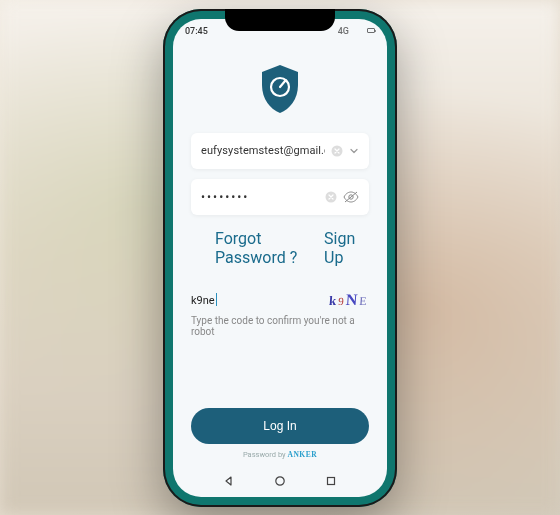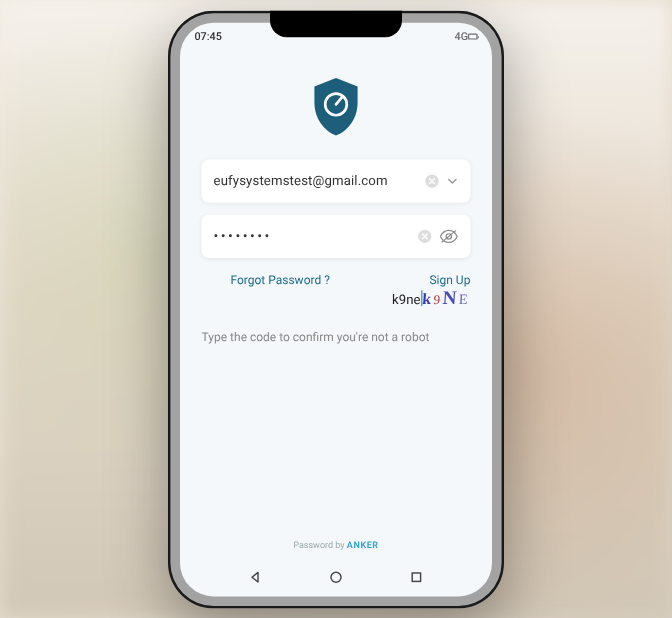--- a/index.html
+++ b/index.html
@@ -11,41 +11,41 @@
       display: flex; align-items: center; justify-content: center;
     }
     .bg-blur {
       position: absolute; inset: 0;
       background: radial-gradient(ellipse at 75% 60%, rgba(200,160,130,0.5), transparent 50%),
                   radial-gradient(ellipse at 25% 40%, rgba(190,200,150,0.35), transparent 45%),
                   linear-gradient(180deg, #f5f1eb 0%, #e3d9ca 50%, #d1c7b6 100%);
       filter: blur(8px);
     }
     .phone {
-      position: relative; width: 280px; height: 498px;
-      background: #a3a3a3; border-radius: 38px; padding: 10px;
+      position: relative; width: 234px; height: 498px;
+      background: #0f766e; border-radius: 38px; padding: 10px;
       box-shadow: 0 18px 50px rgba(0,0,0,0.35), inset 0 0 0 2px #1a1a1a;
     }
     .screen {
       width: 100%; height: 100%; background: #f5f8fa;
       border-radius: 28px; overflow: hidden; position: relative;
       display: flex; flex-direction: column;
     }
     .notch {
       position: absolute; top: 0; left: 50%; transform: translateX(-50%);
       width: 110px; height: 22px; background: #000;
       border-bottom-left-radius: 14px; border-bottom-right-radius: 14px;
       z-index: 10;
     }
     .status-bar {
       height: 22px; display: flex; justify-content: space-between;
       align-items: center; padding: 2px 12px 0; font-size: 9px;
       color: #333; font-weight: 500;
     }
-    .status-right { display: flex; gap: 0; align-items: center; opacity: 0.7; margin-left: 36px; }
+    .status-right { display: flex; gap: 18px; align-items: center; opacity: 0.7; margin-left: 36px; }
     .battery-icon { width: 8px; height: 5px; border: 0.8px solid #333; border-radius: 1px; position: relative; }
     .battery-icon::after { content: ""; position: absolute; right: -2px; top: 0.8px; width: 1px; height: 2.5px; background: #333; border-radius: 0 1px 1px 0; }
     .content {
       flex: 1; padding: 12px 18px 6px;
       display: flex; flex-direction: column; align-items: center;
     }
     .logo { margin: 10px 0 18px; }
     .logo svg { display: block; }
     .field {
       width: 100%; background: #fff; border-radius: 6px;
@@ -57,26 +57,26 @@
       flex: 1; font-size: 11px; color: #333; letter-spacing: 0.1px;
       white-space: nowrap; overflow: hidden;
     }
     .field-input.pw { letter-spacing: 2px; font-size: 12px; color: #333; }
     .clear-icon, .dropdown-icon, .eye-icon {
       flex-shrink: 0; display: inline-flex; align-items: center;
       color: #bbb; margin-left: 6px; cursor: pointer;
     }
     .links-row {
       width: 100%; display: flex; justify-content: space-between;
-      margin: 4px 0 0; font-size: 10px; padding-left: 24px;
+      margin: 4px 0 24px; font-size: 16px; padding-left: 24px;
     }
     .link { color: #1a6b8c; cursor: pointer; }
     .captcha-row {
-      width: 100%; display: flex; justify-content: flex-end;
-      align-items: center; margin-bottom: 12px;
+      width: 100%; display: flex; justify-content: space-between;
+      align-items: center; margin-bottom: 0;
     }
     .captcha-input {
       font-size: 11px; color: #222;
     }
     .captcha-input .cursor {
       display: inline-block; width: 1px; height: 13px;
       background: #2a8fbd; margin-left: 1px; vertical-align: -2px;
       animation: blink 1s steps(1) infinite;
     }
     @keyframes blink { 50% { opacity: 0; } }
@@ -91,21 +91,21 @@
     .captcha-image span:nth-child(4){ color:#6a6ab8; font-size:12px; }
     .hint { width: 100%; font-size: 10px; color: #888; margin-top: 6px; }
     .spacer { flex: 1; }
     .login-btn {
       width: 100%; background: #1d5f7a; color: #fff;
       border: none; border-radius: 22px; padding: 11px 0;
       font-size: 12px; font-weight: 400; cursor: pointer;
       margin-bottom: 6px;
     }
     .powered { font-size: 7.5px; color: #9aa; margin-bottom: 2px; }
-    .powered .brand { color: #2a9fcc; font-weight: 600; letter-spacing: 0.5px; }
+    .powered .brand { color: #2a9fcc; font-weight: 600; letter-spacing: 0.5px; font-family: Liberation Serif, serif; }
     .nav-bar {
       height: 30px; display: flex; justify-content: space-around;
       align-items: center; padding: 0 30px;
     }
     .nav-btn { color: #444; cursor: pointer; }
   </style>
 </head>
 <body>
 
 <div class="bg-blur"></div>
@@ -176,20 +176,21 @@
         </span>
         <span class="captcha-image">
           <span>k</span><span>9</span><span>N</span><span>E</span>
         </span>
       </div>
 
       <div class="hint">Type the code to confirm you're not a robot</div>
 
       <div class="spacer"></div>
 
+      <button class="login-btn">Log In</button>
 
       <div class="powered">
         <span>Password by </span><span class="brand">ANKER</span>
       </div>
 
     </div>
 
     <div class="nav-bar">
       <span class="nav-btn">
         <svg width="12" height="12" viewBox="0 0 12 12">

